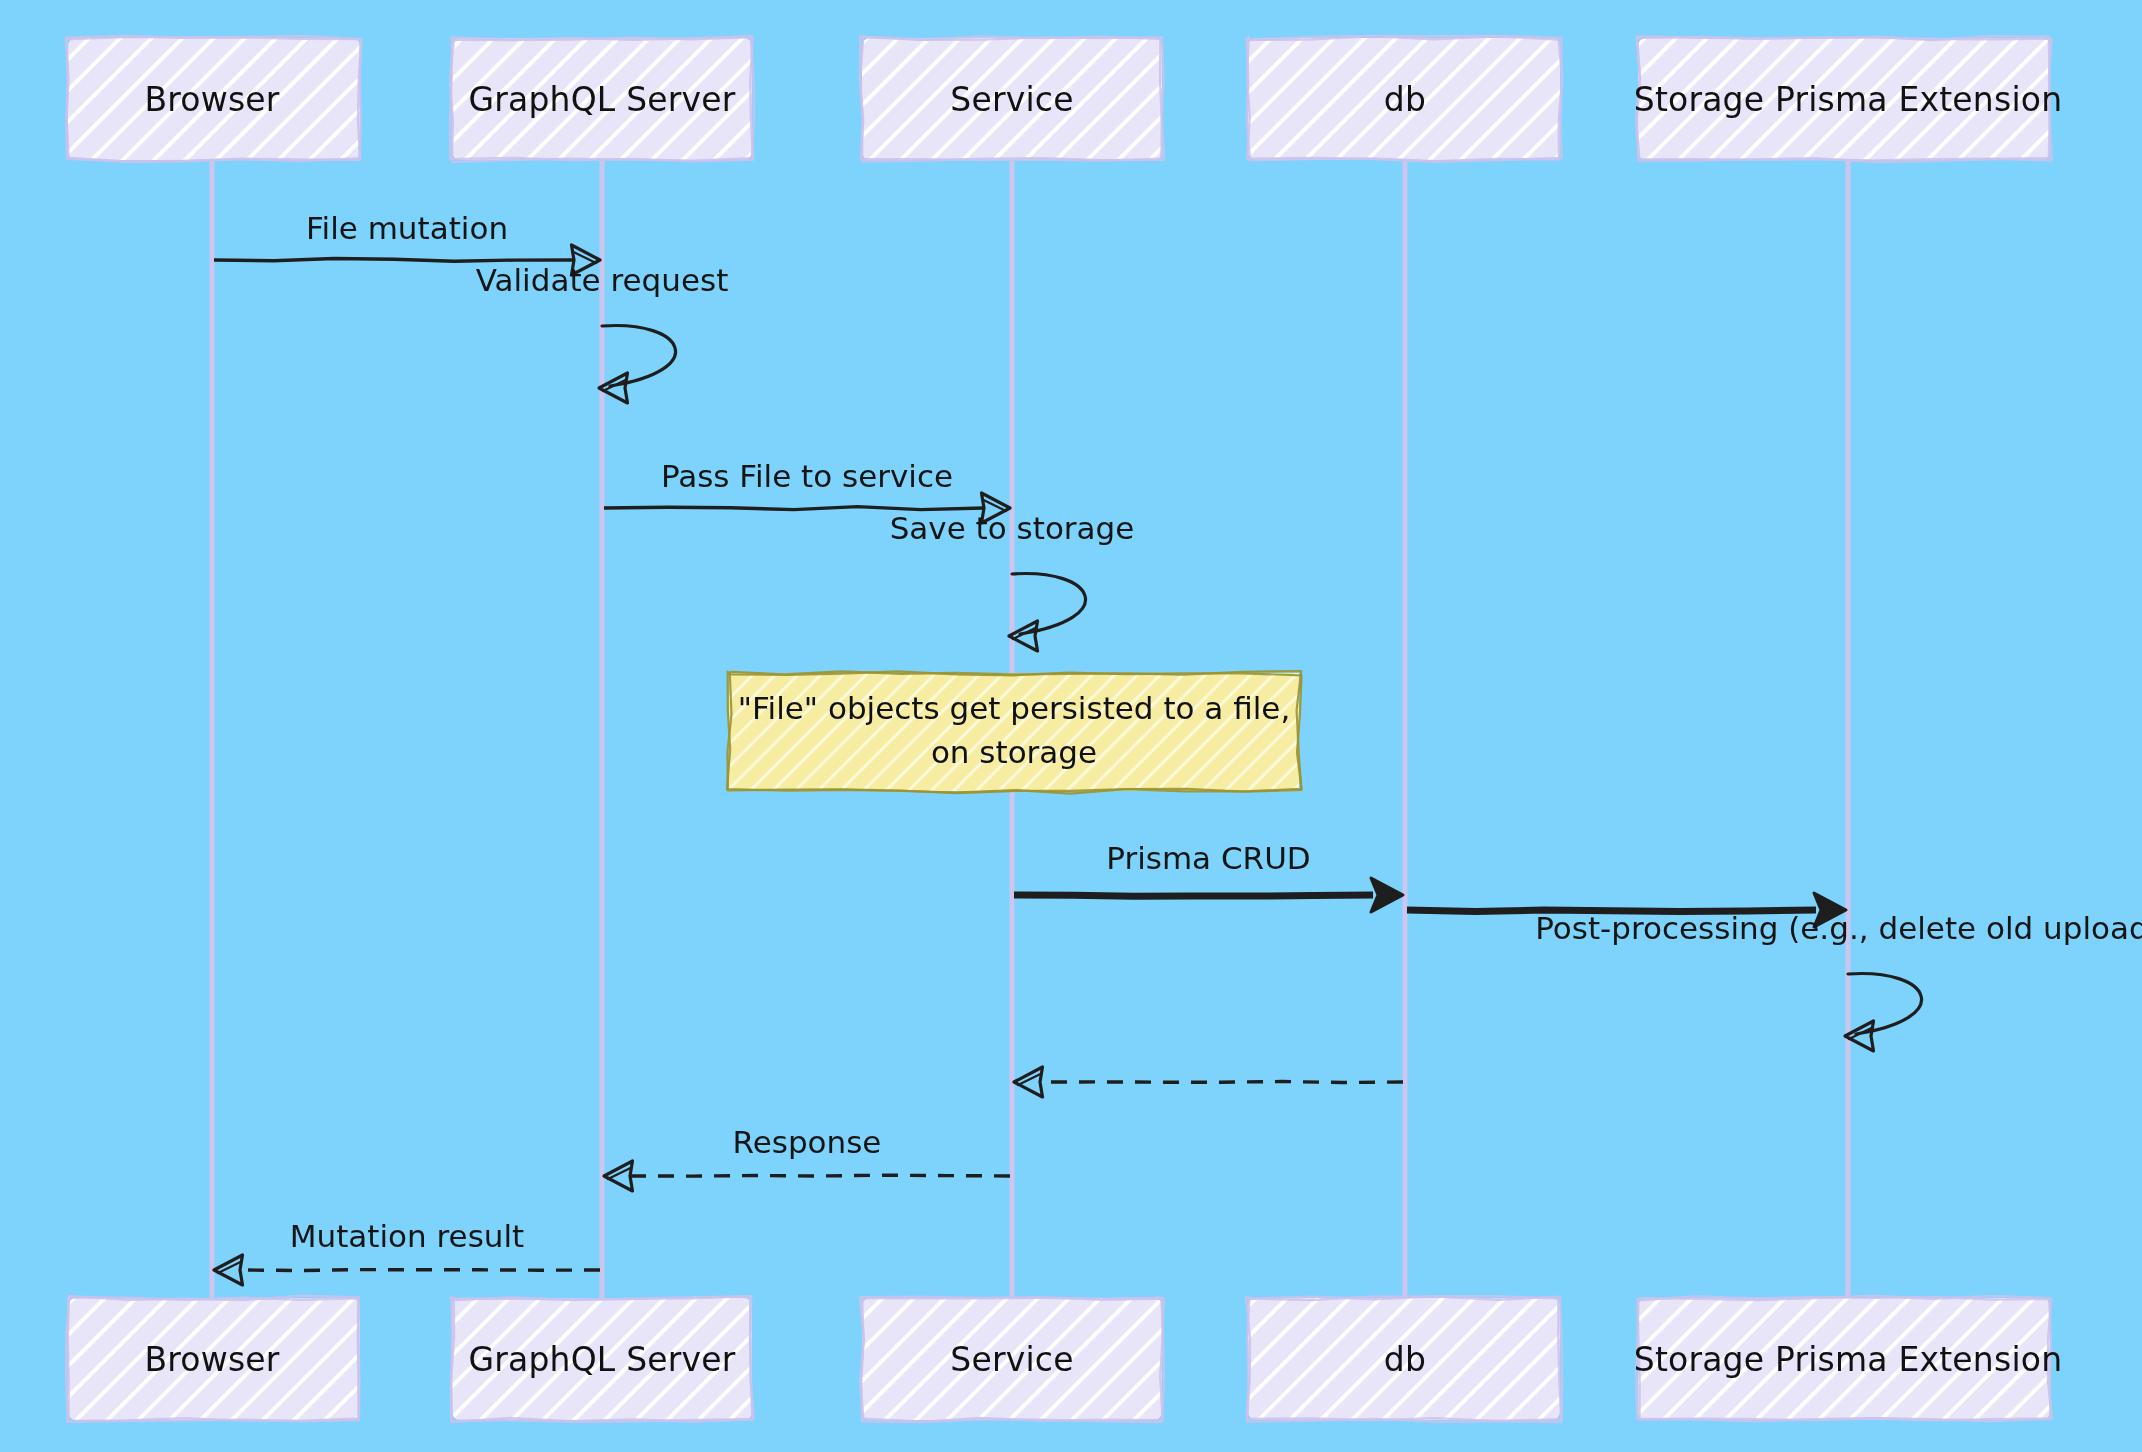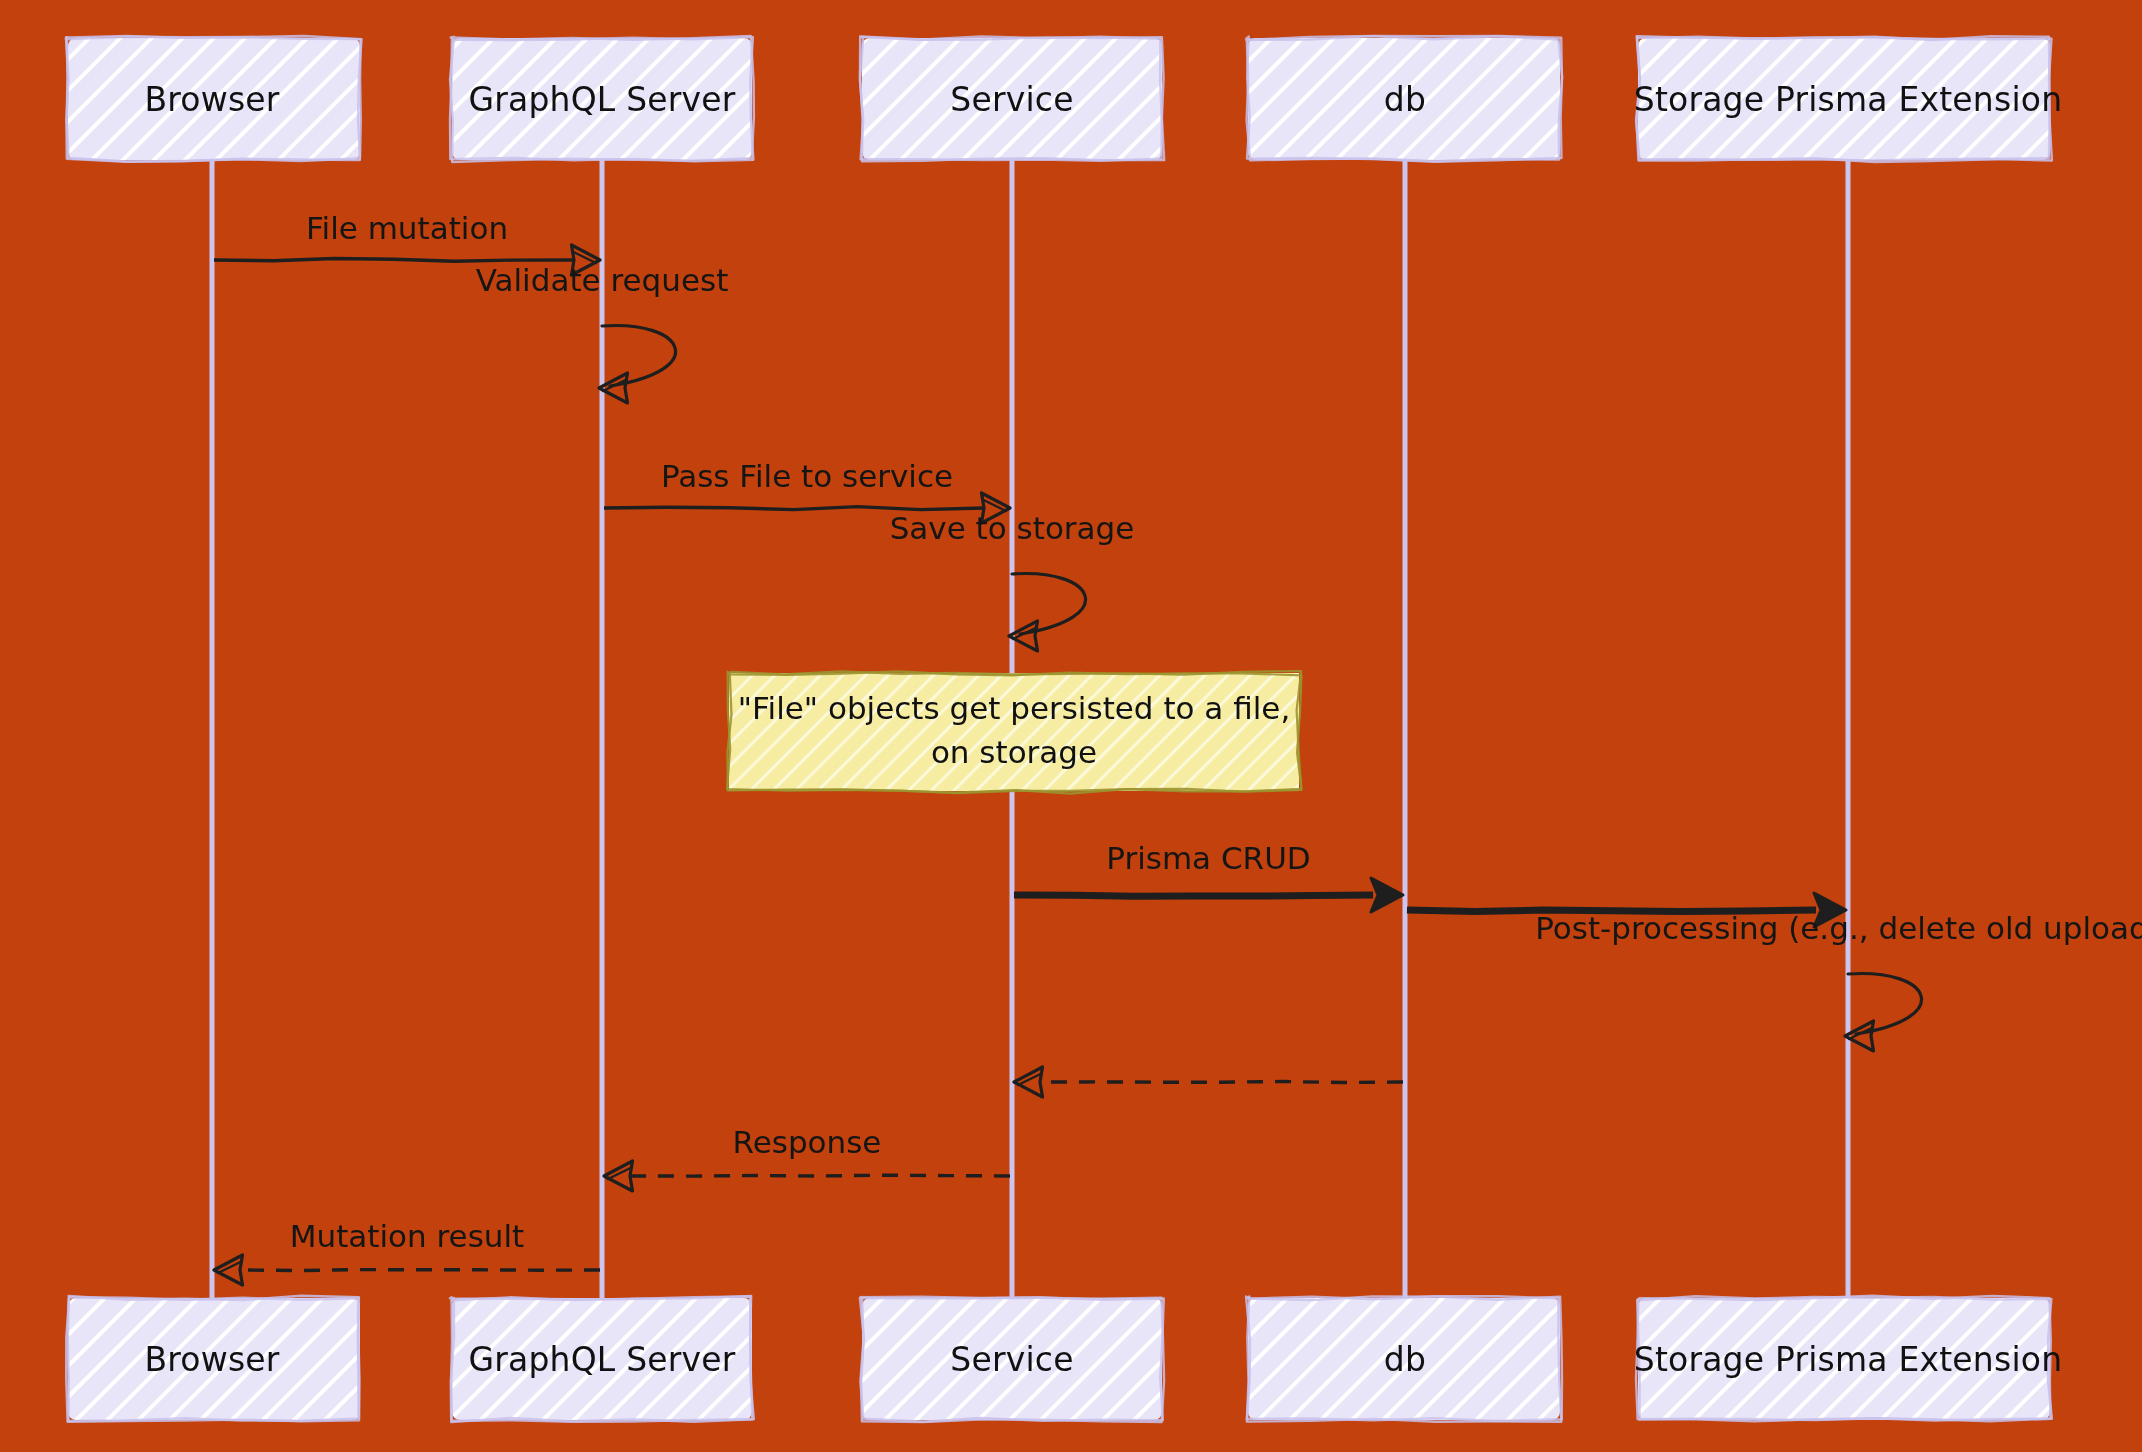--- a/index.html
+++ b/index.html
@@ -7,21 +7,21 @@
     padding: 0;
     background: #ffffff;
   }
   body {
     font-family: "DejaVu Sans", sans-serif;
   }
   #diagram-root {
     position: relative;
     width: 2142px;
     height: 1452px;
-    background: #c2410c;
+    background: #7dd3fc;
     overflow: hidden;
   }
   svg.seq-canvas {
     position: absolute;
     top: 0;
     left: 0;
     width: 2142px;
     height: 1452px;
   }
   .participant-label {

